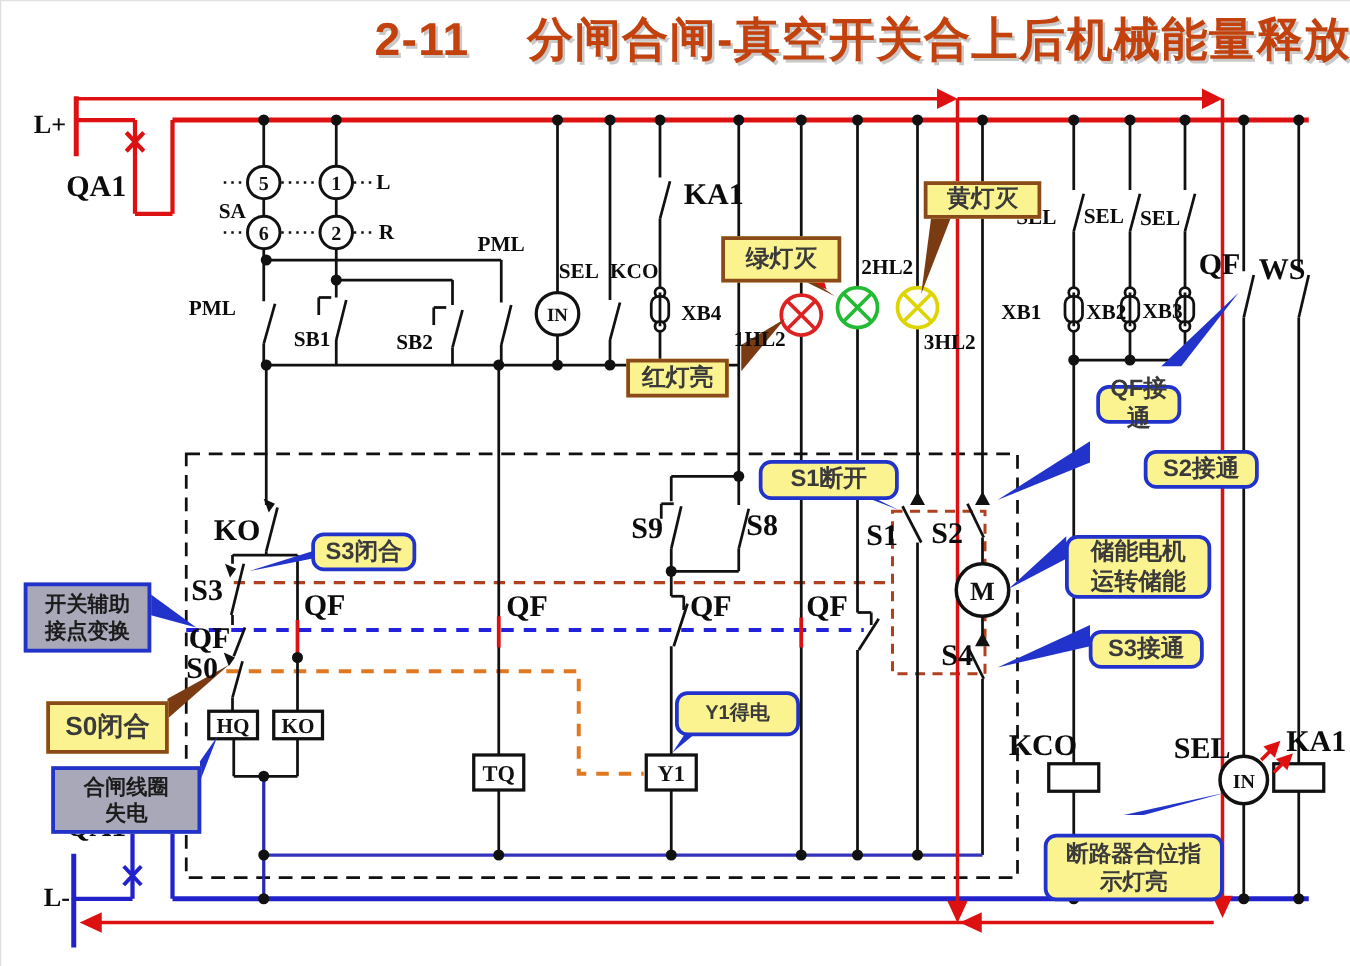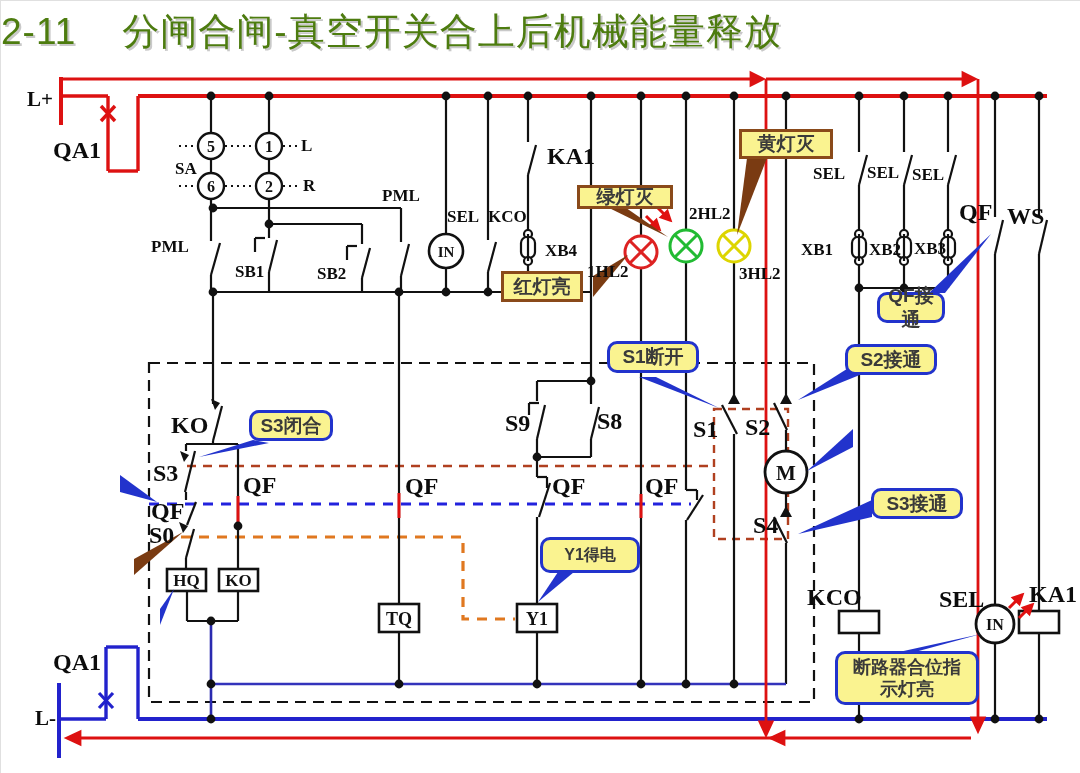--- a/index.html
+++ b/index.html
@@ -1,28 +1,28 @@
 <!DOCTYPE html>
 <html><head>
 <meta charset="utf-8">
 <style>
   html,body{margin:0;padding:0;background:#fff;}
   #frame{position:relative;width:1080px;height:773px;background:#ffffff;border:1px solid #e0e0e0;
          font-family:"Liberation Serif",serif;overflow:hidden;}
-  #titlebar{position:absolute;left:0;top:6px;width:100%;text-align:left;white-space:nowrap;
-            font-family:"Liberation Sans",sans-serif;font-weight:normal;font-size:37px;color:#4d7c0f;
+  #titlebar{position:absolute;left:0;top:6px;width:100%;text-align:right;white-space:nowrap;
+            font-family:"Liberation Sans",sans-serif;font-weight:bold;font-size:37px;color:#c2410c;
             text-shadow:2px 2px 0 #c9c9c9;letter-spacing:1px;}
   #titlebar .num{margin-right:46px;}
   svg{position:absolute;left:0;top:0;}
   .lbl{position:absolute;font-weight:bold;font-size:17px;color:#0c0c0c;white-space:nowrap;
        font-family:"Liberation Serif",serif;}
   .big{font-size:24px;}
   .co{position:absolute;text-align:center;font-weight:bold;line-height:1.25;
       font-family:"Liberation Sans",sans-serif;font-size:19px;color:#3a3a3a;
-      display:flex;flex-direction:column;justify-content:center;box-sizing:border-box;}
+      display:flex;flex-direction:column;justify-content:center;box-sizing:border-box;margin-top:16px;}
   .yb{background:#faf390;border:3px solid #8a4a1a;}
   .bb{background:#faf390;border:3px solid #2233cc;border-radius:10px;}
   .gb{background:#a8a8b8;border:3px solid #2233cc;color:#1c1c1c;font-size:17px;}
 </style>
 </head>
 <body>
 
 <div id="frame">
 
 <div id="titlebar">
@@ -415,43 +415,58 @@
 <div class="lbl big" style="left:644px;top:472px">QF</div>
 <div class="lbl big" style="left:692px;top:415px">S1</div>
 <div class="lbl big" style="left:744px;top:413px">S2</div>
 <div class="lbl big" style="left:752px;top:511px">S4</div>
 <div class="lbl big" style="left:806px;top:583px">KCO</div>
 <div class="lbl big" style="left:938px;top:585px">SEL</div>
 <div class="lbl big" style="left:1028px;top:580px">KA1</div>
 <div class="lbl big" style="left:52px;top:648px">QA1</div>
 <div class="lbl big" style="left:34px;top:705px;font-size:21px">L-</div>
 
-<div class="co yb" style="left:576px;top:184px;width:96px;height:24px">
+<div class="co yb" style="left:576px;top:172px;width:96px;height:37px">
       <span>绿灯灭</span>
     </div>
 <div class="co yb" style="left:738px;top:128px;width:94px;height:30px">
       <span>黄灯灭</span>
     </div>
 <div class="co yb" style="left:500px;top:270px;width:82px;height:31px">
       <span>红灯亮</span>
     </div>
-<div class="co bb" style="left:606px;top:340px;width:92px;height:32px">
+<div class="co bb" style="left:606px;top:351px;width:112px;height:32px">
       <span>S1断开</span>
     </div>
 <div class="co bb" style="left:876px;top:291px;width:68px;height:31px">
       <span>QF接通</span>
     </div>
-<div class="co bb" style="left:844px;top:343px;width:92px;height:31px">
+<div class="co bb" style="left:914px;top:343px;width:92px;height:31px">
       <span>S2接通</span>
+    </div>
+<div class="co bb" style="left:851px;top:411px;width:117px;height:51px">
+      <span>储能电机</span>
+      <span>运转储能</span>
     </div>
 <div class="co bb" style="left:870px;top:487px;width:92px;height:31px">
       <span>S3接通</span>
     </div>
 <div class="co bb" style="left:248px;top:409px;width:84px;height:31px">
       <span>S3闭合</span>
+    </div>
+<div class="co gb" style="left:18px;top:449px;width:102px;height:56px">
+      <span>开关辅助</span>
+      <span>接点变换</span>
+    </div>
+<div class="co yb" style="left:36px;top:544px;width:98px;height:42px;font-size:21px">
+      <span>S0闭合</span>
+    </div>
+<div class="co gb" style="left:40px;top:596px;width:120px;height:54px">
+      <span>合闸线圈</span>
+      <span>失电</span>
     </div>
 <div class="co bb" style="left:539px;top:536px;width:100px;height:36px;font-size:16px">
       <span>Y1得电</span>
     </div>
 <div class="co bb" style="left:834px;top:650px;width:144px;height:54px;font-size:18px">
       <span>断路器合位指</span>
       <span>示灯亮</span>
     </div>
 
 </div>

